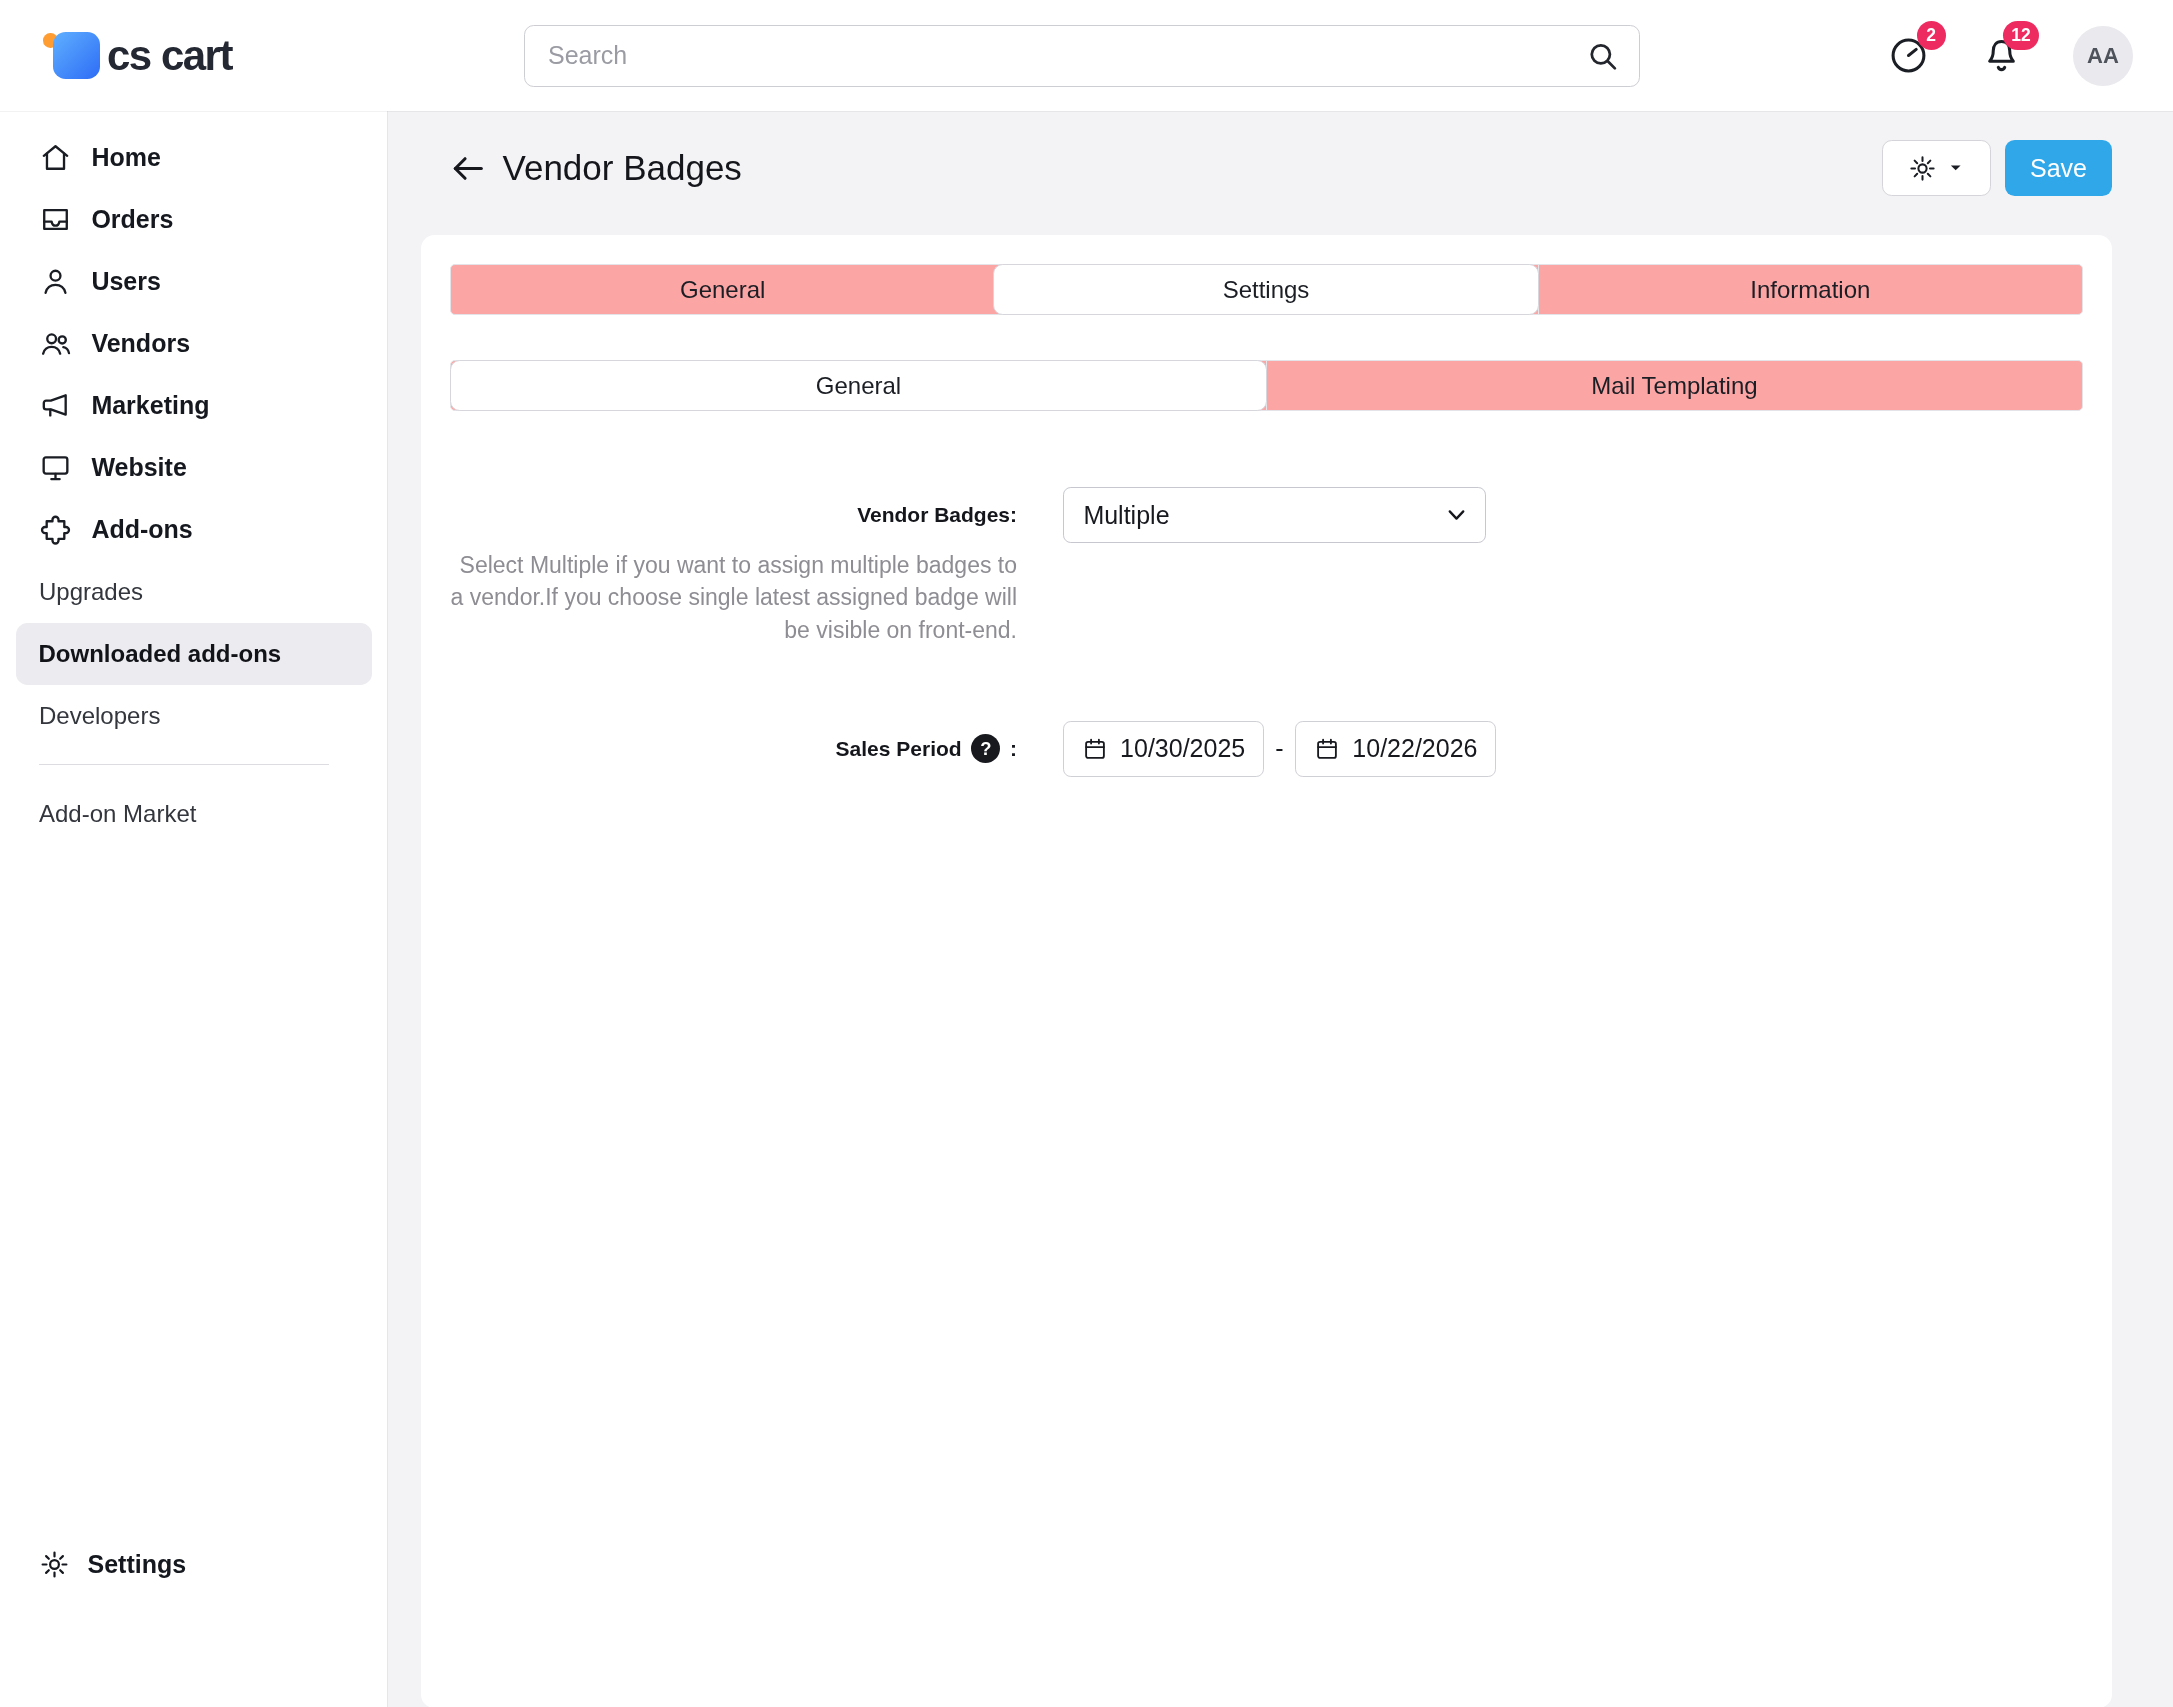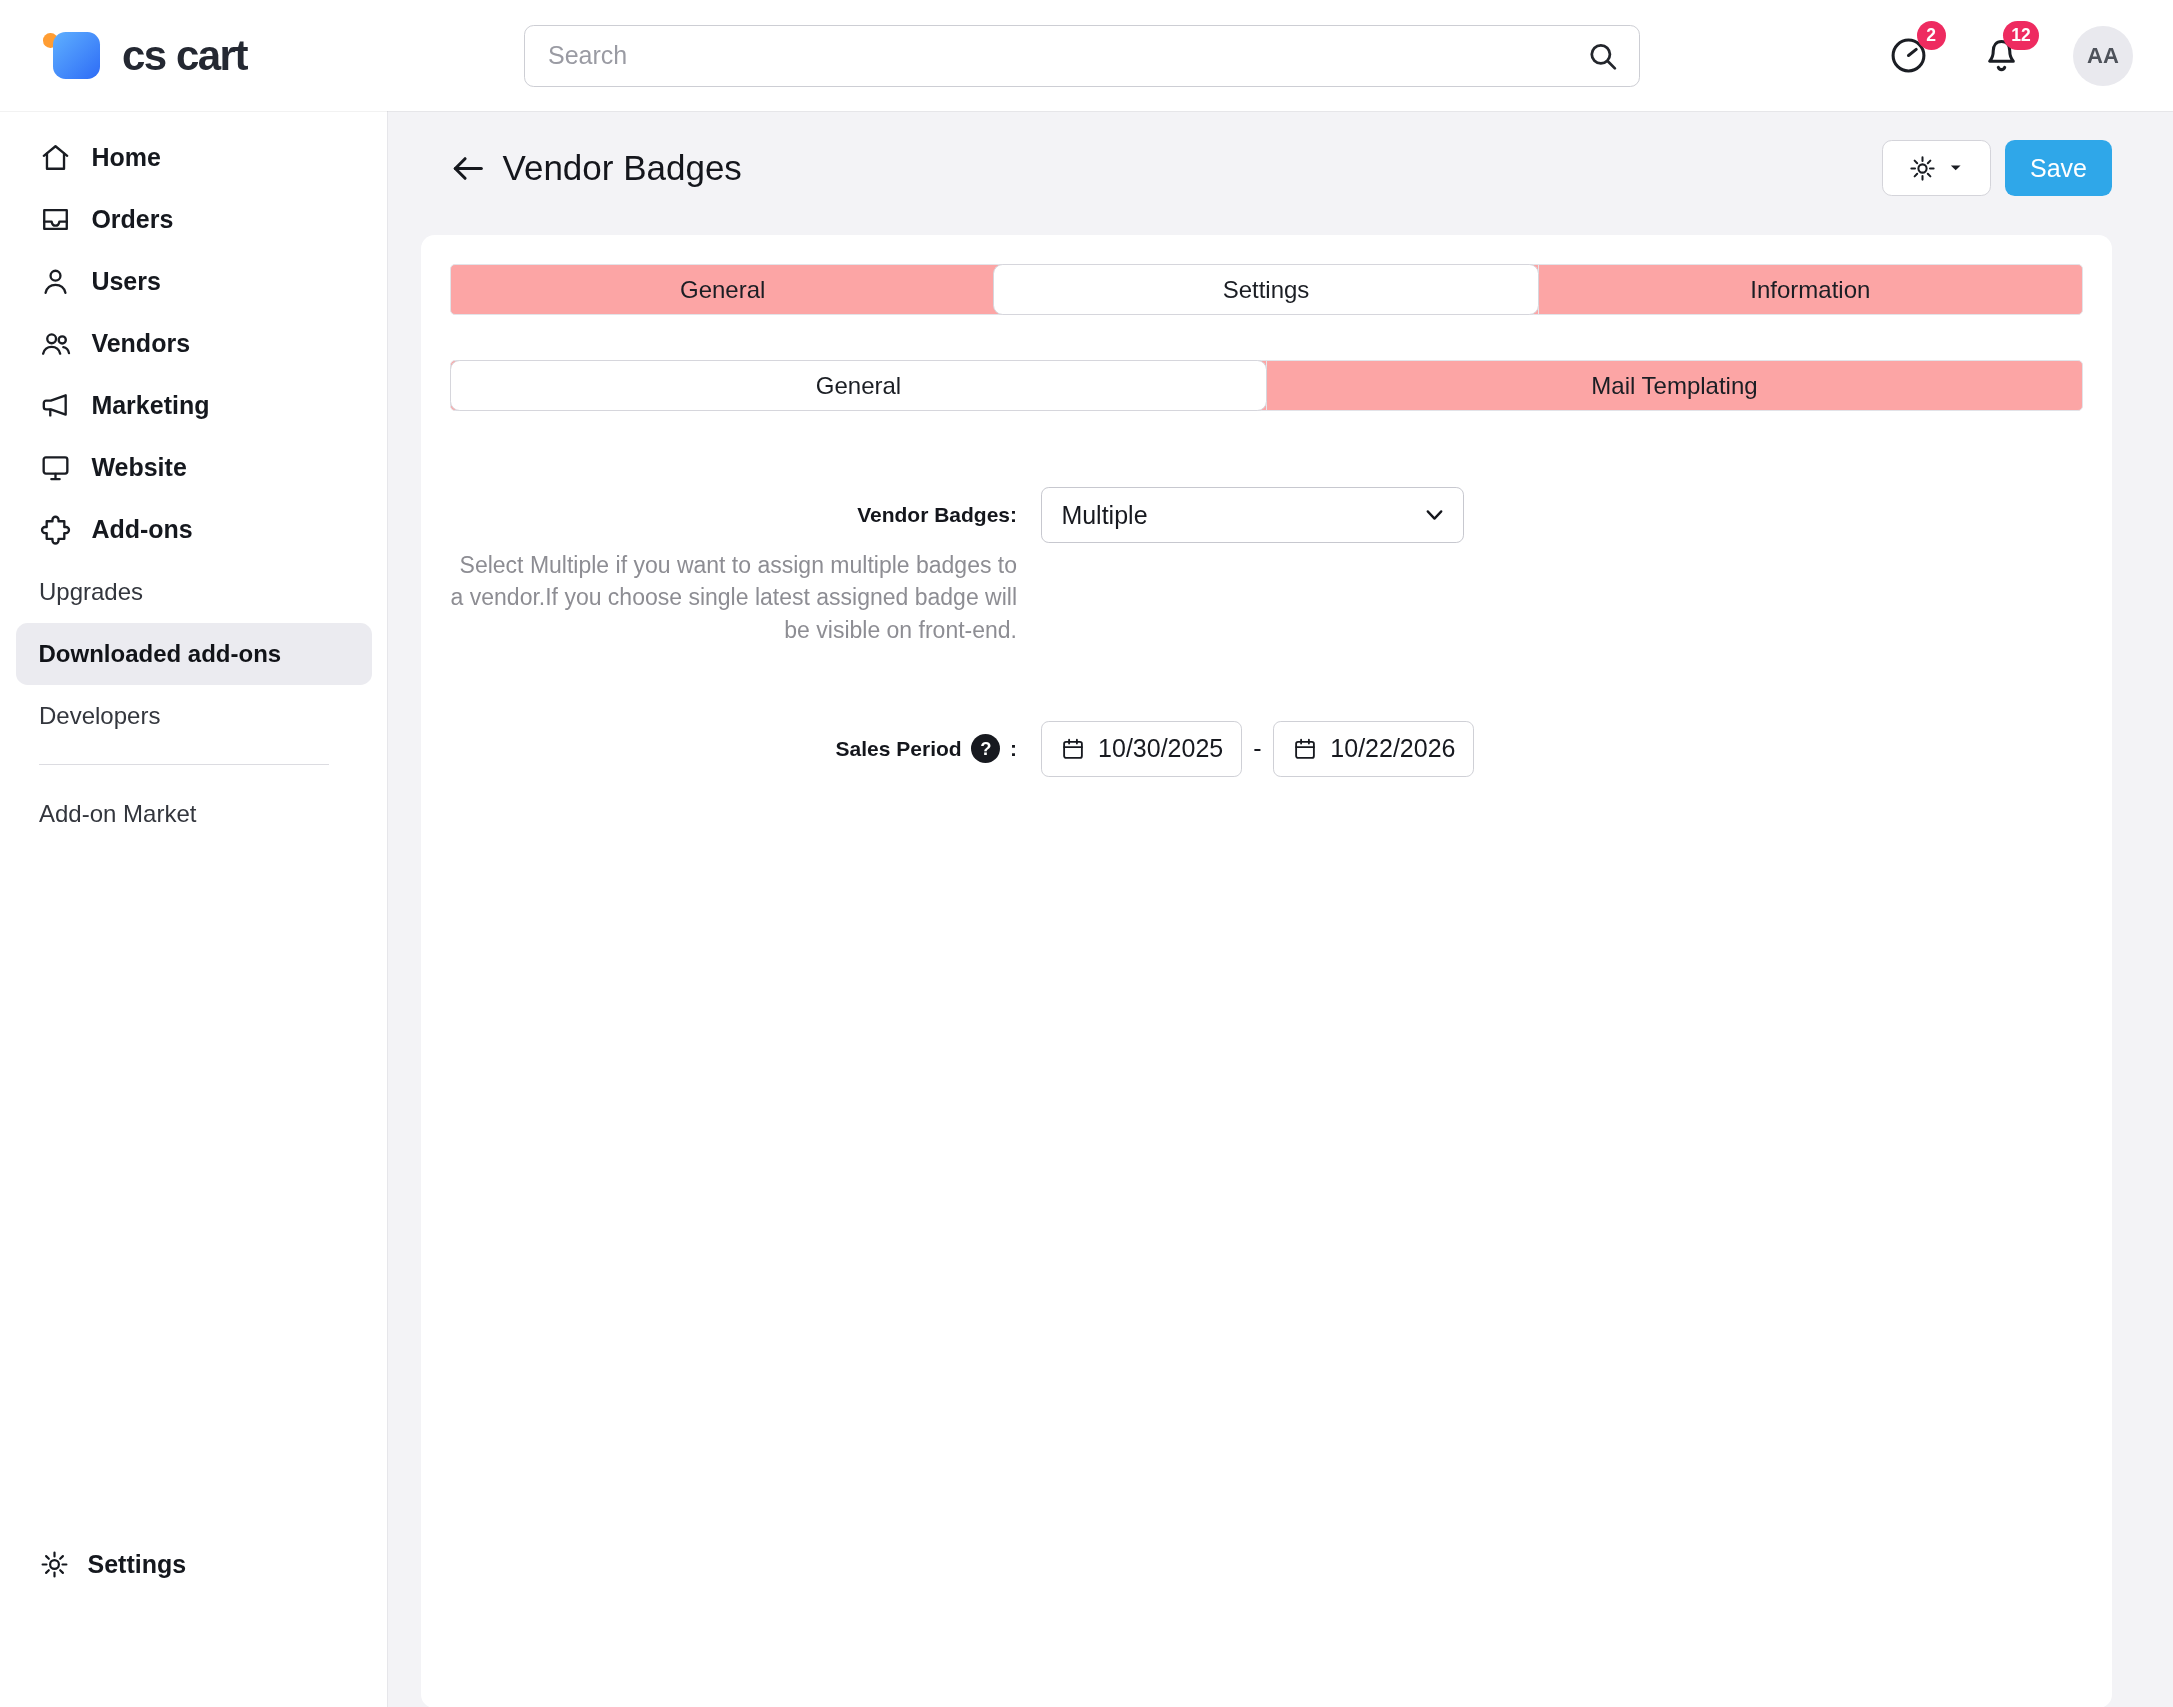--- a/index.html
+++ b/index.html
@@ -9,21 +9,21 @@
     background:#ffffff; color:#15181e; overflow:hidden;
   }
   svg { display:block; }
   .stroke-ic { fill:none; stroke:currentColor; stroke-width:1.7; stroke-linecap:round; stroke-linejoin:round; }
 
   
   .topbar {
     height:111px; display:flex; align-items:center; background:#fff;
     position:relative; z-index:3; box-shadow:0 1px 0 rgba(0,0,0,0.05);
   }
-  .logo-wrap { width:388px; flex:none; padding-left:43px; display:flex; align-items:center; gap:23px; cursor:pointer; }
+  .logo-wrap { width:388px; flex:none; padding-left:43px; display:flex; align-items:center; gap:8px; cursor:pointer; }
   .logo-mark { position:relative; width:56px; height:56px; flex:none; }
   .logo-square { position:absolute; left:9.7px; top:4.9px; width:47px; height:47px; border-radius:12.6px;
                  background:linear-gradient(135deg,#5fb0ff 0%,#2e6cf6 100%); }
   .logo-dot { position:absolute; left:0; top:5.8px; width:14.6px; height:14.6px; border-radius:50%; background:#ff9d33; }
   .logo-text { font-size:42px; font-weight:700; color:#242832; letter-spacing:-1.5px; }
 
   .search-wrap { position:relative; width:1116px; margin-left:136px; }
   .search-input {
     width:100%; height:62px; border:1px solid #cdced4; border-radius:9.7px;
     padding:0 72px 0 23px; font-size:25px; color:#1c1f25; outline:none; background:#fff;
@@ -115,21 +115,21 @@
   .form-label-col { width:567px; flex:none; text-align:right; }
   .form-label { font-size:21px; font-weight:700; color:#14161c; line-height:56px; }
   .label-inline { display:flex; justify-content:flex-end; align-items:center; gap:9.7px; height:56px; }
   .label-inline .form-label { line-height:normal; }
   .help-icon {
     width:29px; height:29px; border-radius:50%; background:#17191f; color:#fff;
     font-size:18.4px; font-weight:700; display:inline-flex; align-items:center; justify-content:center;
     cursor:pointer;
   }
   .form-hint { font-size:23px; color:#8d8d93; line-height:1.42; margin-top:5.8px; }
-  .form-field-col { margin-left:24px; display:flex; align-items:center; }
+  .form-field-col { margin-left:46px; display:flex; align-items:center; }
 
   .select-wrap { position:relative; width:423px; }
   .select-wrap select {
     width:100%; height:56px; appearance:none; -webkit-appearance:none;
     border:1px solid #c7c8cf; border-radius:7.8px; background:#fff;
     font-size:25px; color:#17191f; padding:0 58px 0 19.4px; font-family:inherit; cursor:pointer;
   }
   .select-chevron { position:absolute; right:17.5px; top:50%; transform:translateY(-50%); width:25px; height:25px; color:#15171d; pointer-events:none; }
 
   .date-field {

